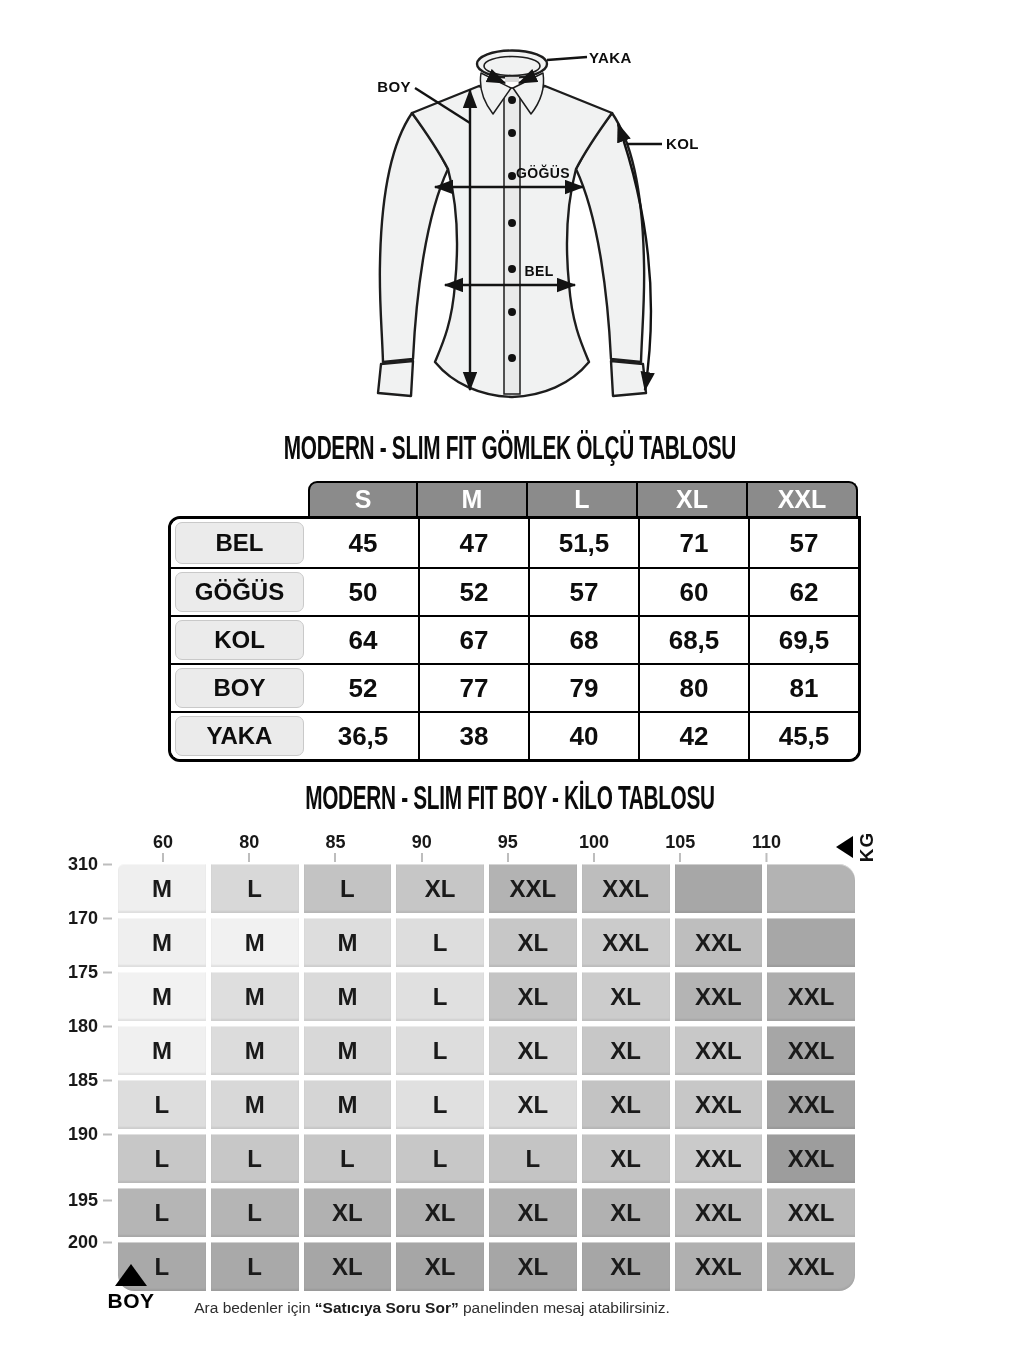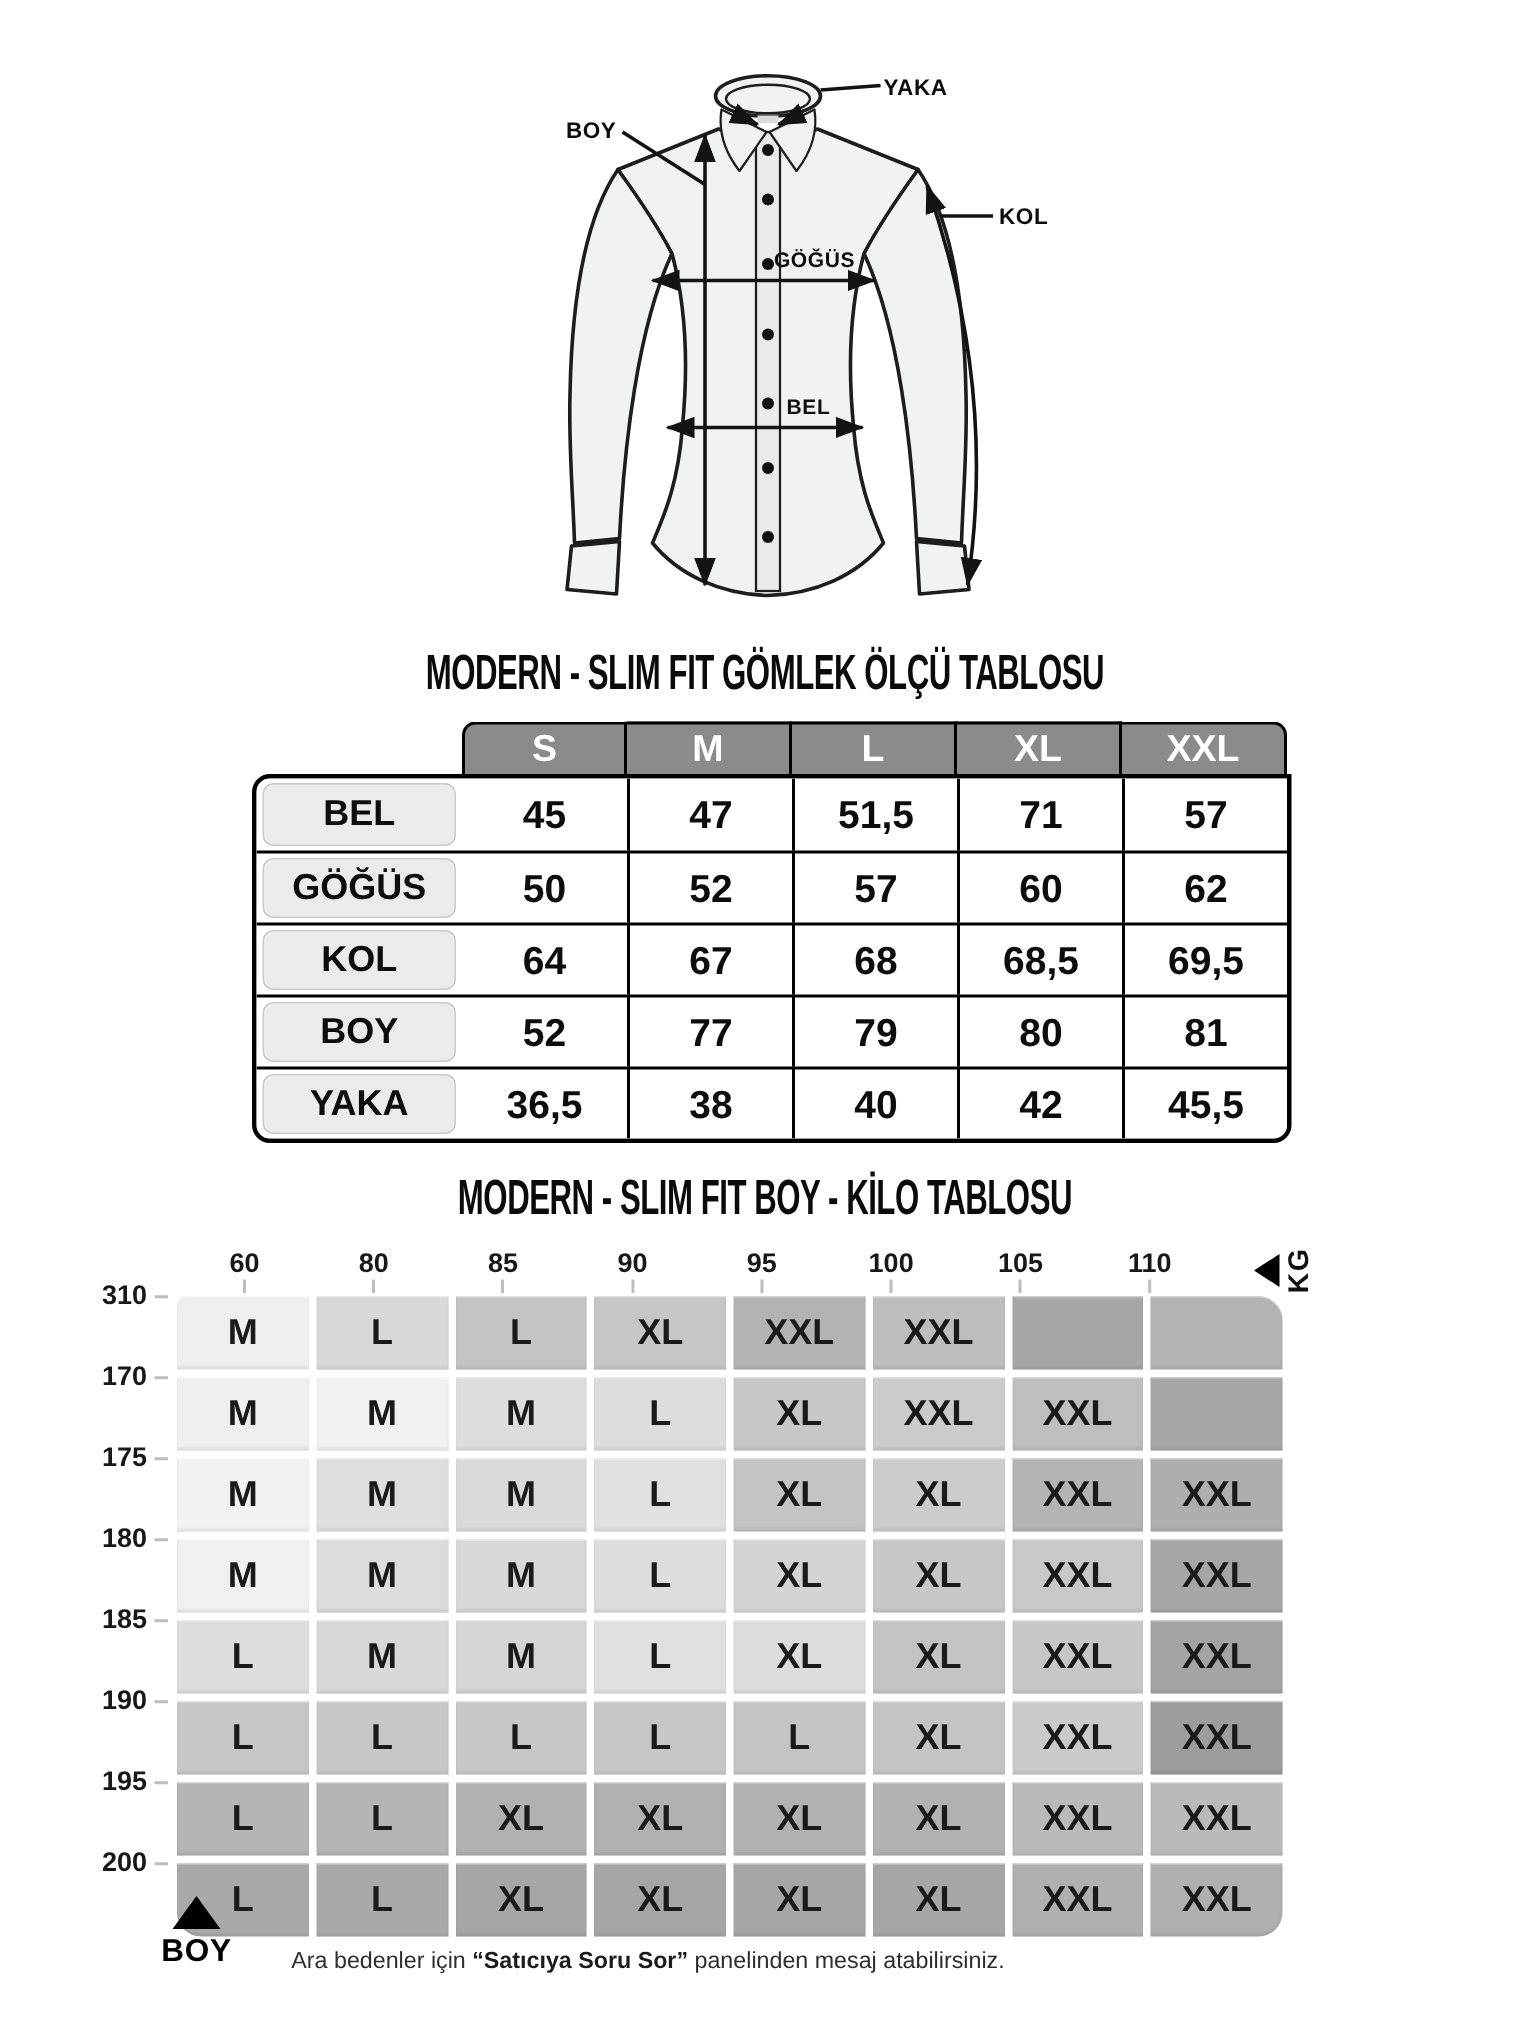--- a/index.html
+++ b/index.html
@@ -236,21 +236,21 @@
       <span class="h-tick"></span>
     </div>
   <div class="h-lab" style="top:216px;">
       <span>185</span>
       <span class="h-tick"></span>
     </div>
   <div class="h-lab" style="top:270px;">
       <span>190</span>
       <span class="h-tick"></span>
     </div>
-  <div class="h-lab" style="top:324px;margin-left:43px;">
+  <div class="h-lab" style="top:336px;margin-left:43px;">
       <span>195</span>
       <span class="h-tick"></span>
     </div>
   <div class="h-lab" style="top:378px;">
       <span>200</span>
       <span class="h-tick"></span>
     </div>
 </div>
 
 <div id="h-grid">

